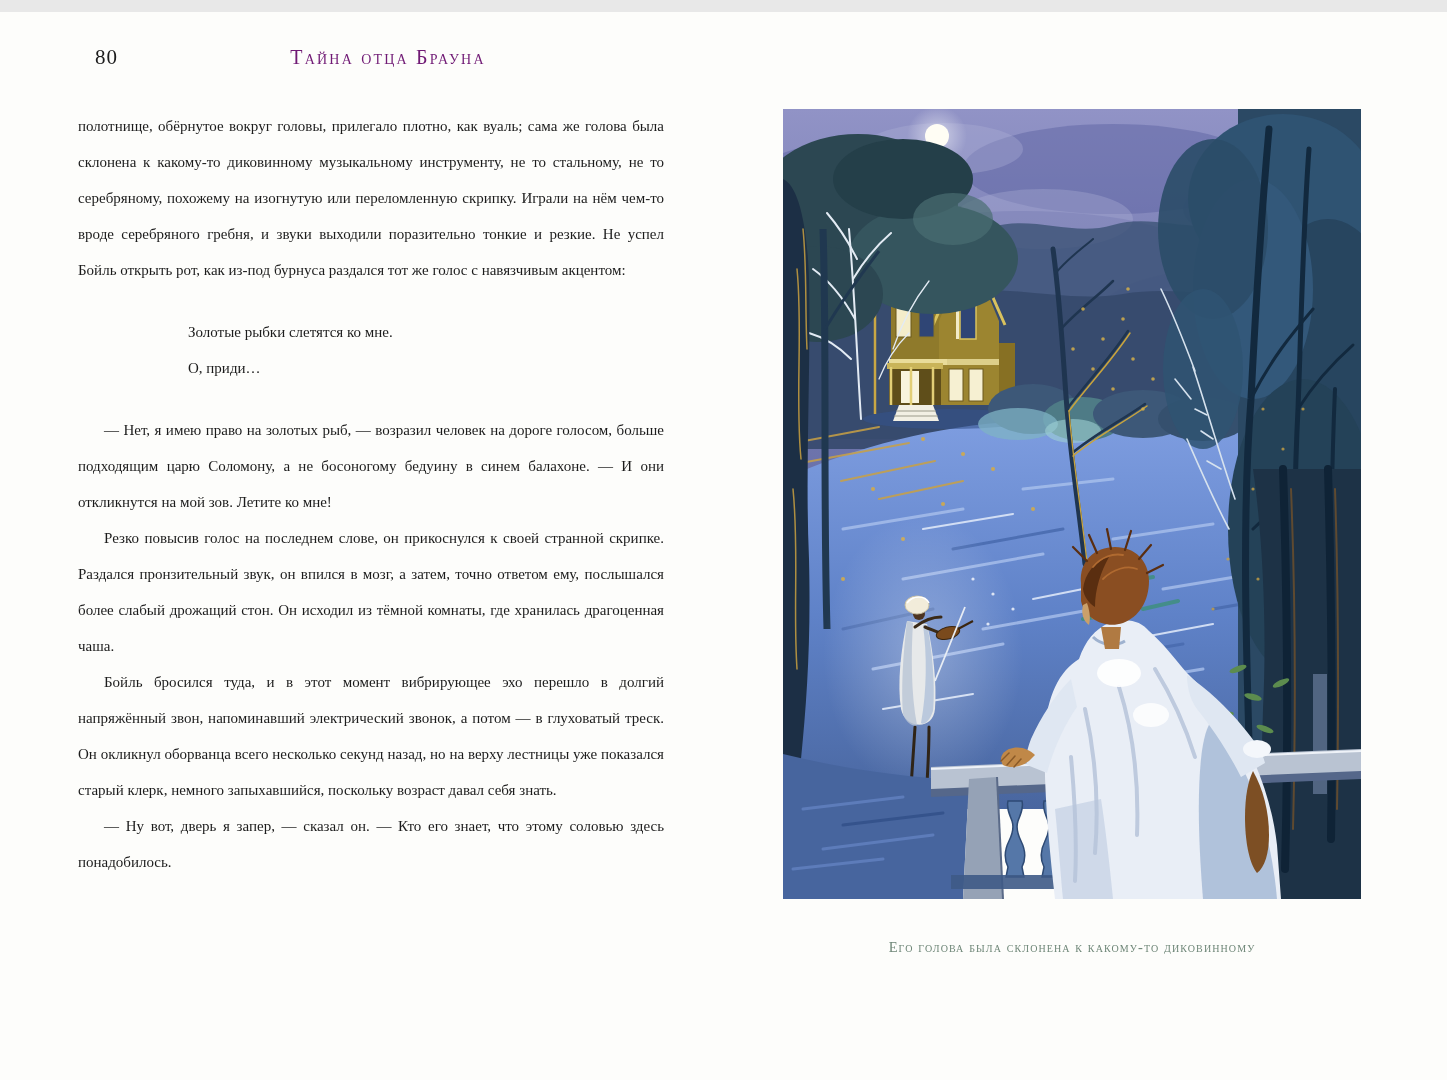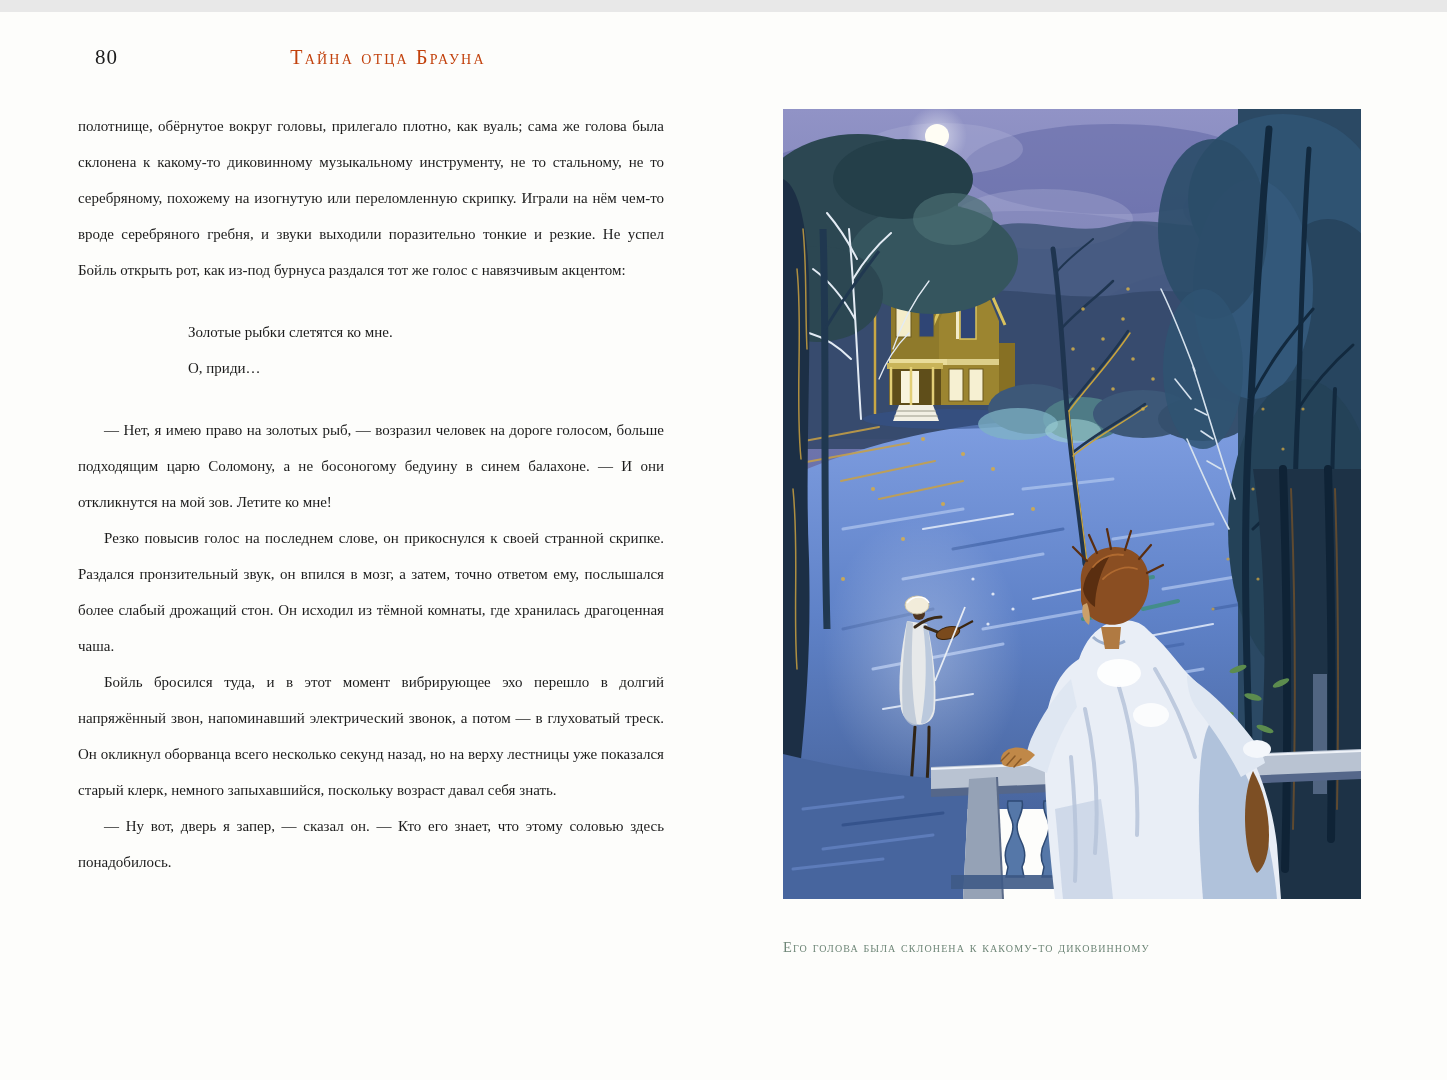--- a/index.html
+++ b/index.html
@@ -7,37 +7,37 @@
     position:relative; width:1447px; height:1079px; margin:12px auto;
     background:#fdfdfb; overflow:hidden;
     font-family:"Liberation Serif","DejaVu Serif",serif; color:#1c1c1c;
   }
   
   .folio {
     position:absolute; left:95px; top:33px; font-size:21px; letter-spacing:1px;
   }
   .running-title {
     position:absolute; left:95px; top:34px; width:586px; text-align:center;
-    font-variant:small-caps; font-size:20px; letter-spacing:2.2px; color:#c2410c;
+    font-variant:small-caps; font-size:20px; letter-spacing:2.2px; color:#701a75;
   }
   .body-text {
     position:absolute; left:78px; top:96px; width:586px;
     font-size:15px; line-height:36px; text-align:justify;
   }
   .para { margin:0; text-indent:26px; }
   .para.first { text-indent:0; }
   .verse { margin:26px 0 26px 110px; text-align:left; }
   .verse div { white-space:nowrap; }
   
   .plate {
     position:absolute; left:783px; top:97px; width:578px; height:790px;
   }
   .plate svg { display:block; width:100%; height:100%; }
   .plate-caption {
-    position:absolute; left:783px; top:922px; width:578px; text-align:left;
+    position:absolute; left:783px; top:922px; width:578px; text-align:center;
     font-variant:small-caps; font-size:14.5px; line-height:27px;
     letter-spacing:1.1px; color:#6e8677;
   }
 </style>
 </head>
 <body>
 
 <div class="spread">
 
   <div>

